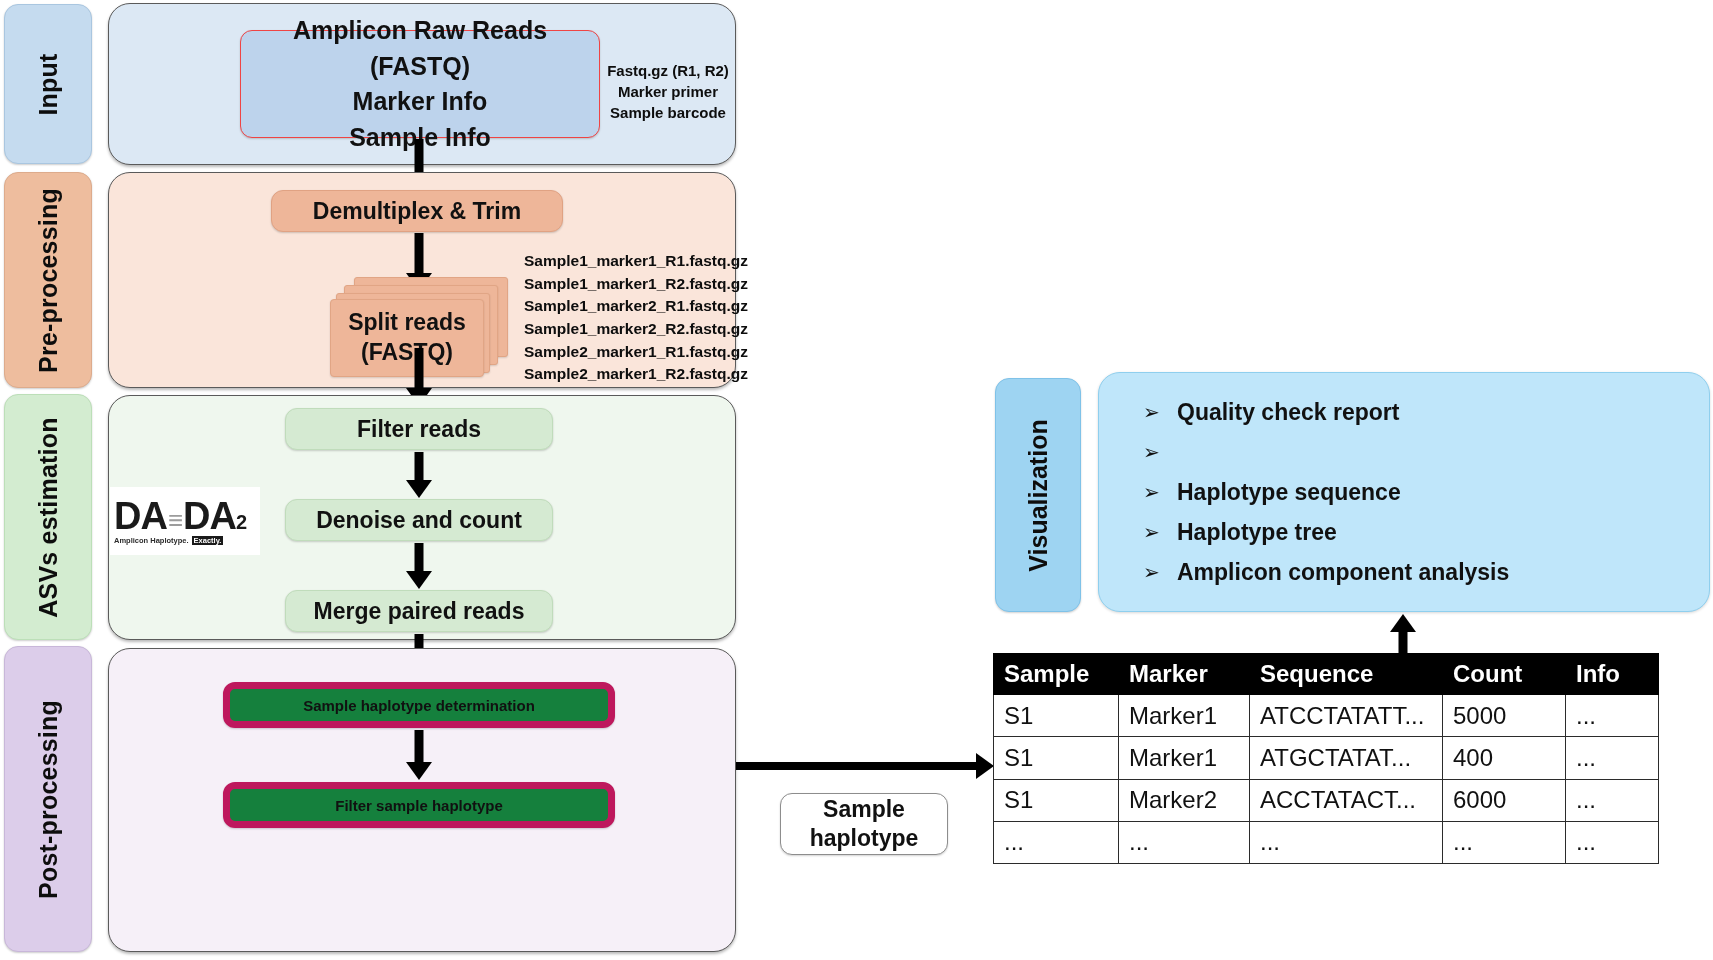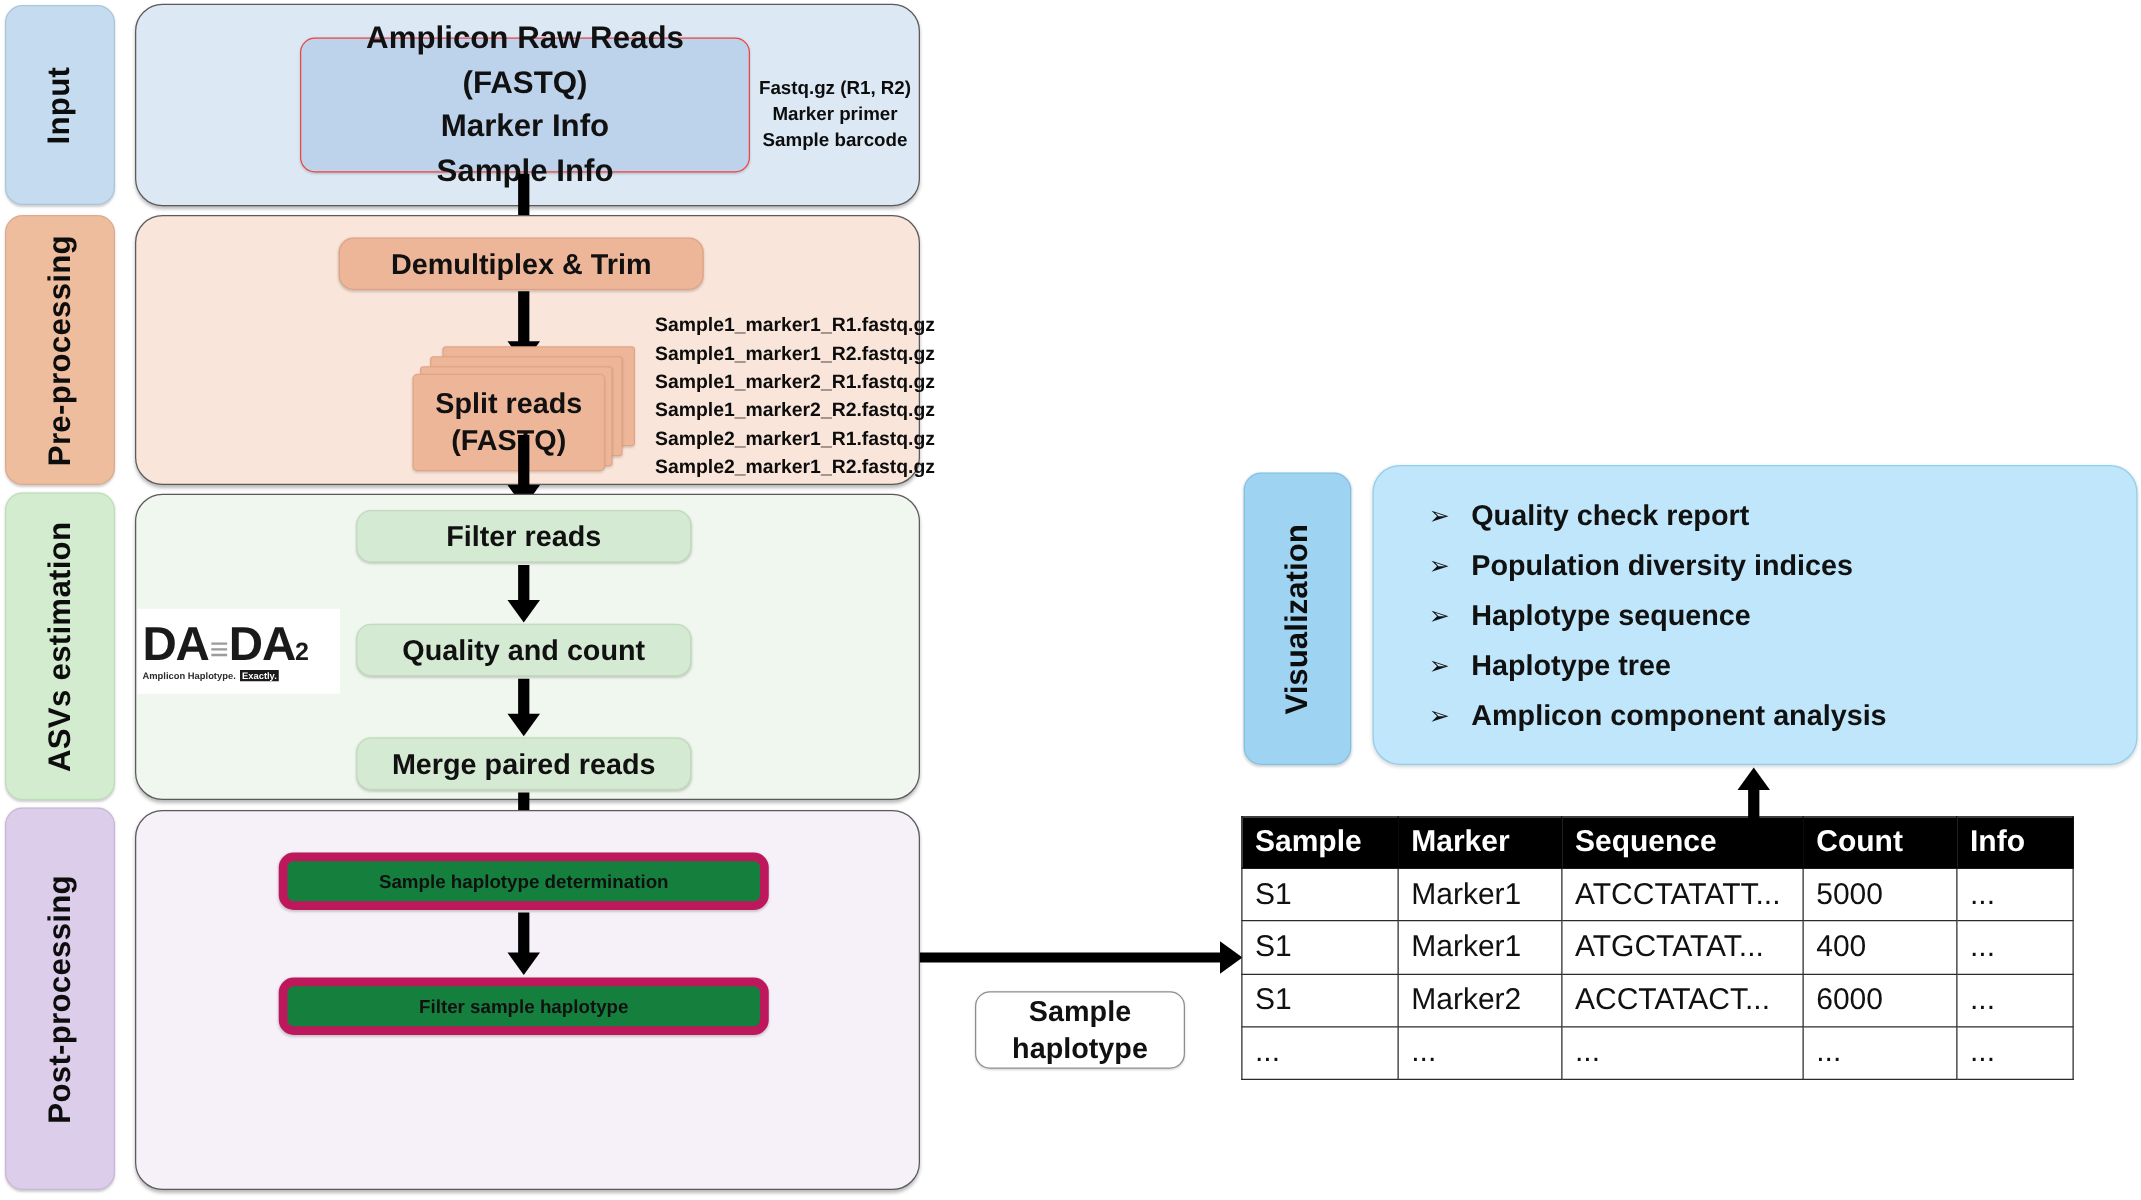--- a/index.html
+++ b/index.html
@@ -183,33 +183,33 @@
 <div class="abs node node-green" style="left:285px;top:408px;width:268px;height:42px;">
   <div>Filter reads</div>
 </div>
 
 <div class="varrow" style="left:419px;top:452px;">
   <div class="shaft" style="top:0;height:30px;"></div>
   <div class="head" style="top:28px;"></div>
 </div>
 
 <div class="abs node node-green" style="left:285px;top:499px;width:268px;height:42px;">
-  <div>Quality and count</div>
+  <div>Denoise and count</div>
 </div>
 
 <div class="varrow" style="left:419px;top:543px;">
   <div class="shaft" style="top:0;height:30px;"></div>
   <div class="head" style="top:28px;"></div>
 </div>
 
 <div class="abs node node-green" style="left:285px;top:590px;width:268px;height:42px;">
   <div>Merge paired reads</div>
 </div>
 
-<div class="abs dada2" style="left:110px;top:487px;width:162px;height:68px;">
+<div class="abs dada2" style="left:110px;top:487px;width:150px;height:68px;">
   <div class="row1">
     <span class="d1">DA</span>
     <span class="bar">≡</span>
     <span class="d2">DA</span>
     <span class="sup">2</span>
   </div>
   <div class="row2">
     <span>Amplicon Haplotype.</span>
     <span class="ex">Exactly.</span>
   </div>
@@ -249,21 +249,20 @@
   <span>Visualization</span>
 </div>
 
 <div class="abs viz-panel" style="left:1098px;top:372px;width:612px;height:240px;">
   <div class="viz-item">
     <span class="bullet">➢</span>
     <span>Quality check report</span>
   </div>
   <div class="viz-item">
     <span class="bullet">➢</span>
-    <span>Population diversity indices</span>
   </div>
   <div class="viz-item">
     <span class="bullet">➢</span>
     <span>Haplotype sequence</span>
   </div>
   <div class="viz-item">
     <span class="bullet">➢</span>
     <span>Haplotype tree</span>
   </div>
   <div class="viz-item">

